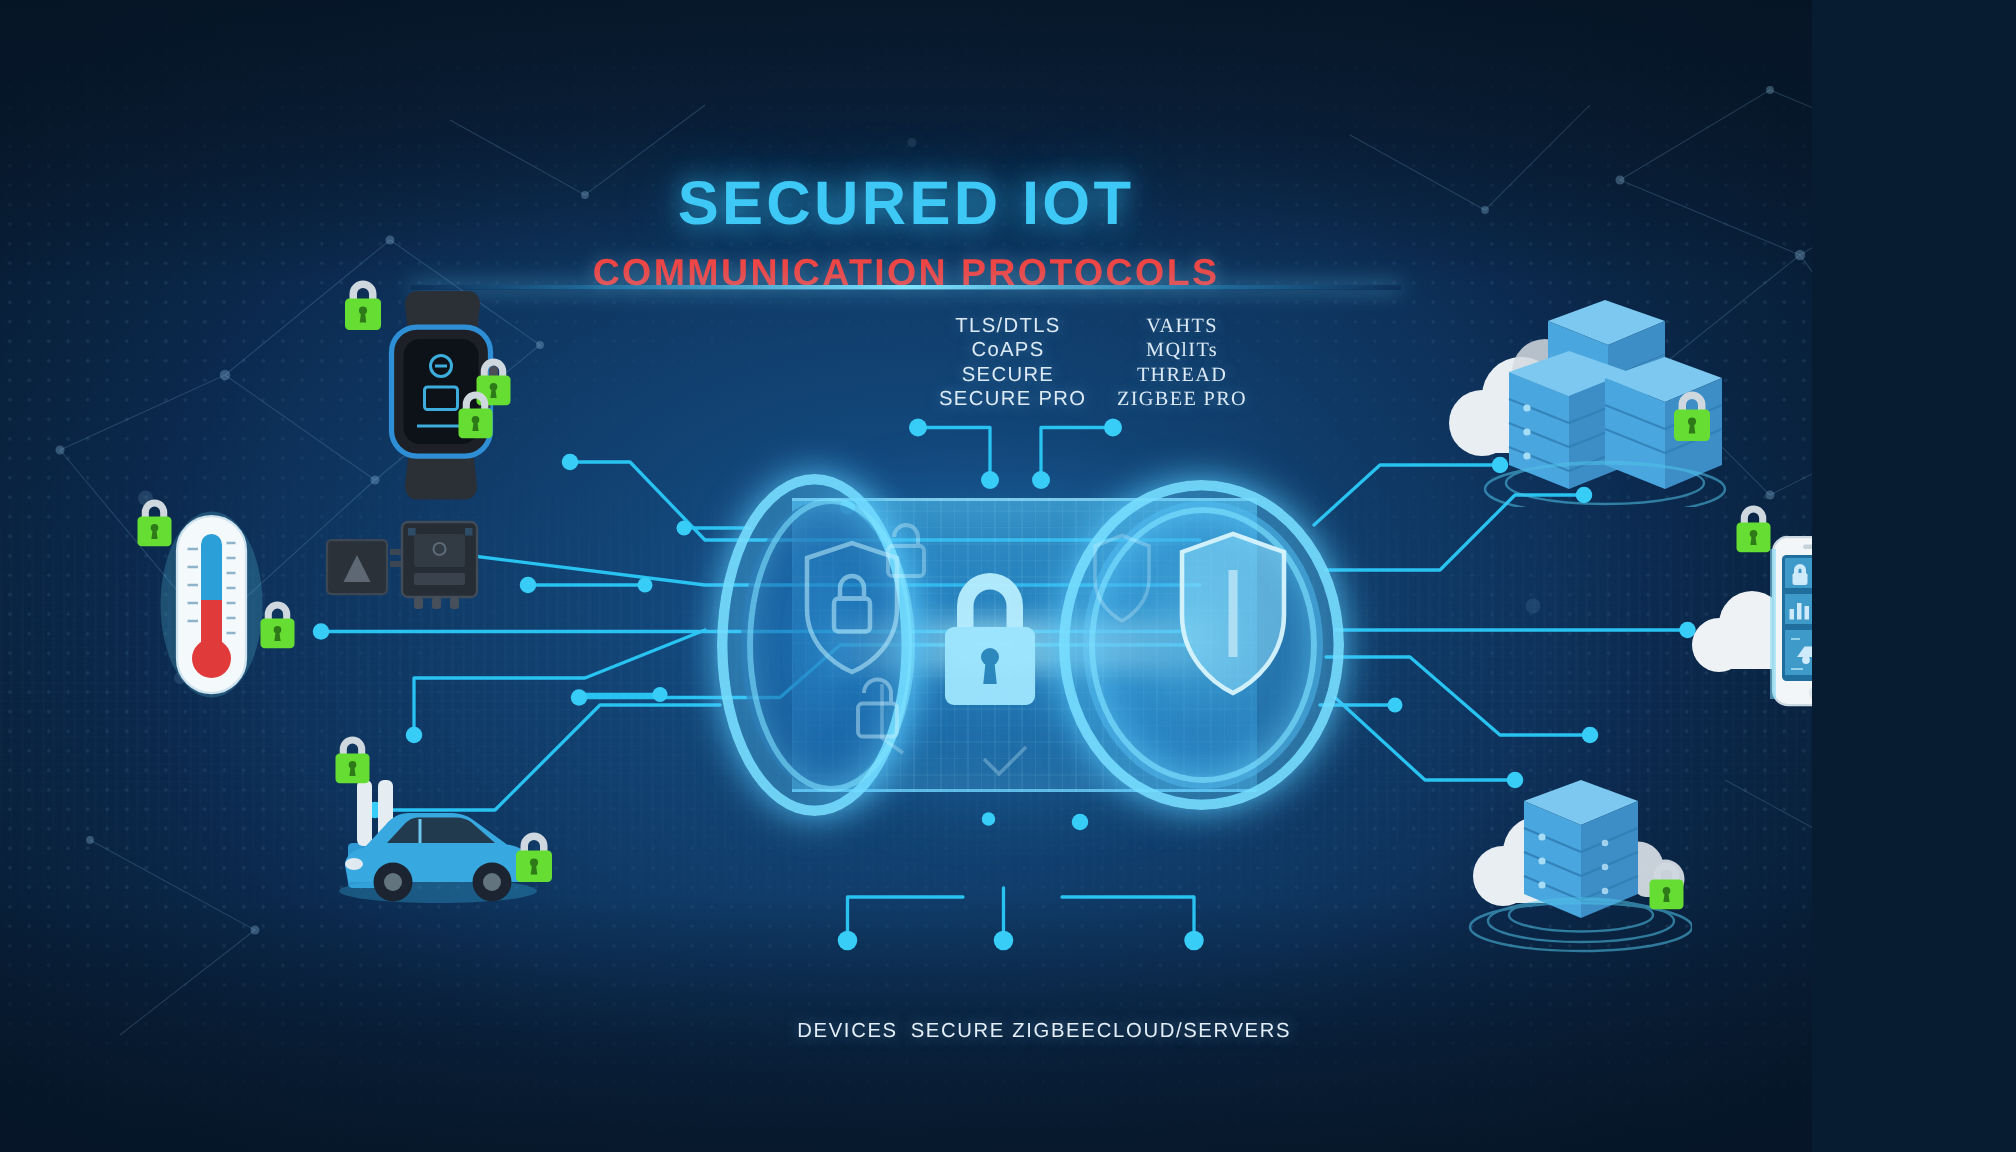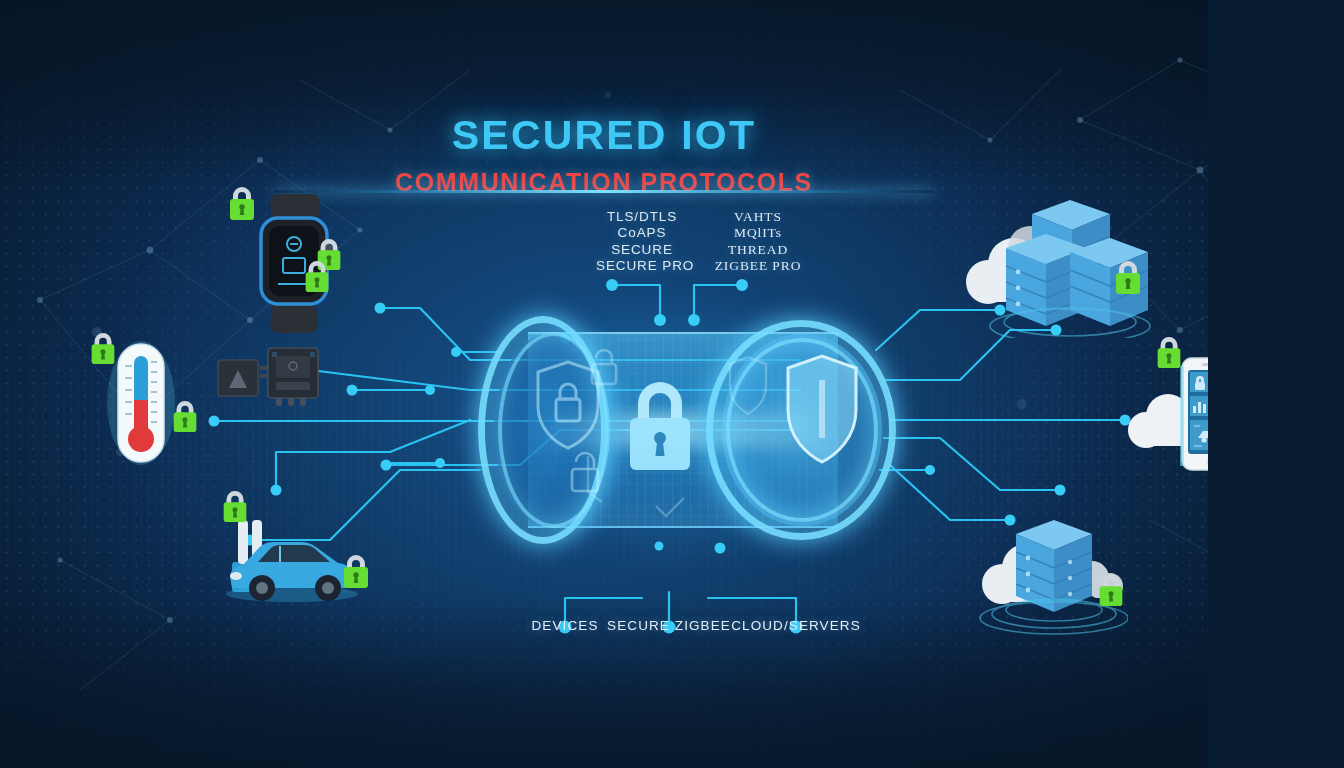--- a/index.html
+++ b/index.html
@@ -66,32 +66,32 @@
     text-shadow:0 0 12px rgba(140,210,245,.45);
   }
   .title-rule {
     position:absolute; left:50%; transform:translateX(-50%); top:78px;
     width:660px; height:3px;
     background:linear-gradient(90deg, rgba(60,190,245,0) 0%, rgba(60,190,245,.45) 22%, #7fe4ff 50%, rgba(60,190,245,.45) 78%, rgba(60,190,245,0) 100%);
     box-shadow:0 0 14px rgba(110,220,255,.8);
   }
 
   
-  .proto-col { position:absolute; text-align:center; }
+  .proto-col { position:absolute; text-align:center;margin-left:30px; }
   .proto-col div {
     font-size:13.5px; letter-spacing:.9px; color:#dceaf5; line-height:16.4px;
     text-shadow:0 0 9px rgba(120,190,235,.5);
     white-space:nowrap;
   }
   #proto-left  { left:596px; top:209px; width:92px; }
   #proto-right { left:714px; top:209px; width:88px;font-family:Liberation Serif, serif; }
 
   
   .bottom-label {
-    position:absolute; top:618px; font-size:13.5px; letter-spacing:1.1px;
+    position:absolute; top:679px; font-size:13.5px; letter-spacing:1.1px;
     color:#e3eef8; text-shadow:0 0 9px rgba(120,190,235,.5); white-space:nowrap;
     transform:translateX(-50%);
   }
 
   
   #hub { position:absolute; left:470px; top:316px; width:424px; height:228px; }
   .hub-body {
     position:absolute; left:58px; top:16px; width:310px; height:196px;
     background:linear-gradient(180deg, rgba(70,185,240,.52) 0%, rgba(45,155,220,.36) 42%, rgba(30,120,195,.30) 100%);
     border-top:2px solid rgba(150,230,255,.80);

